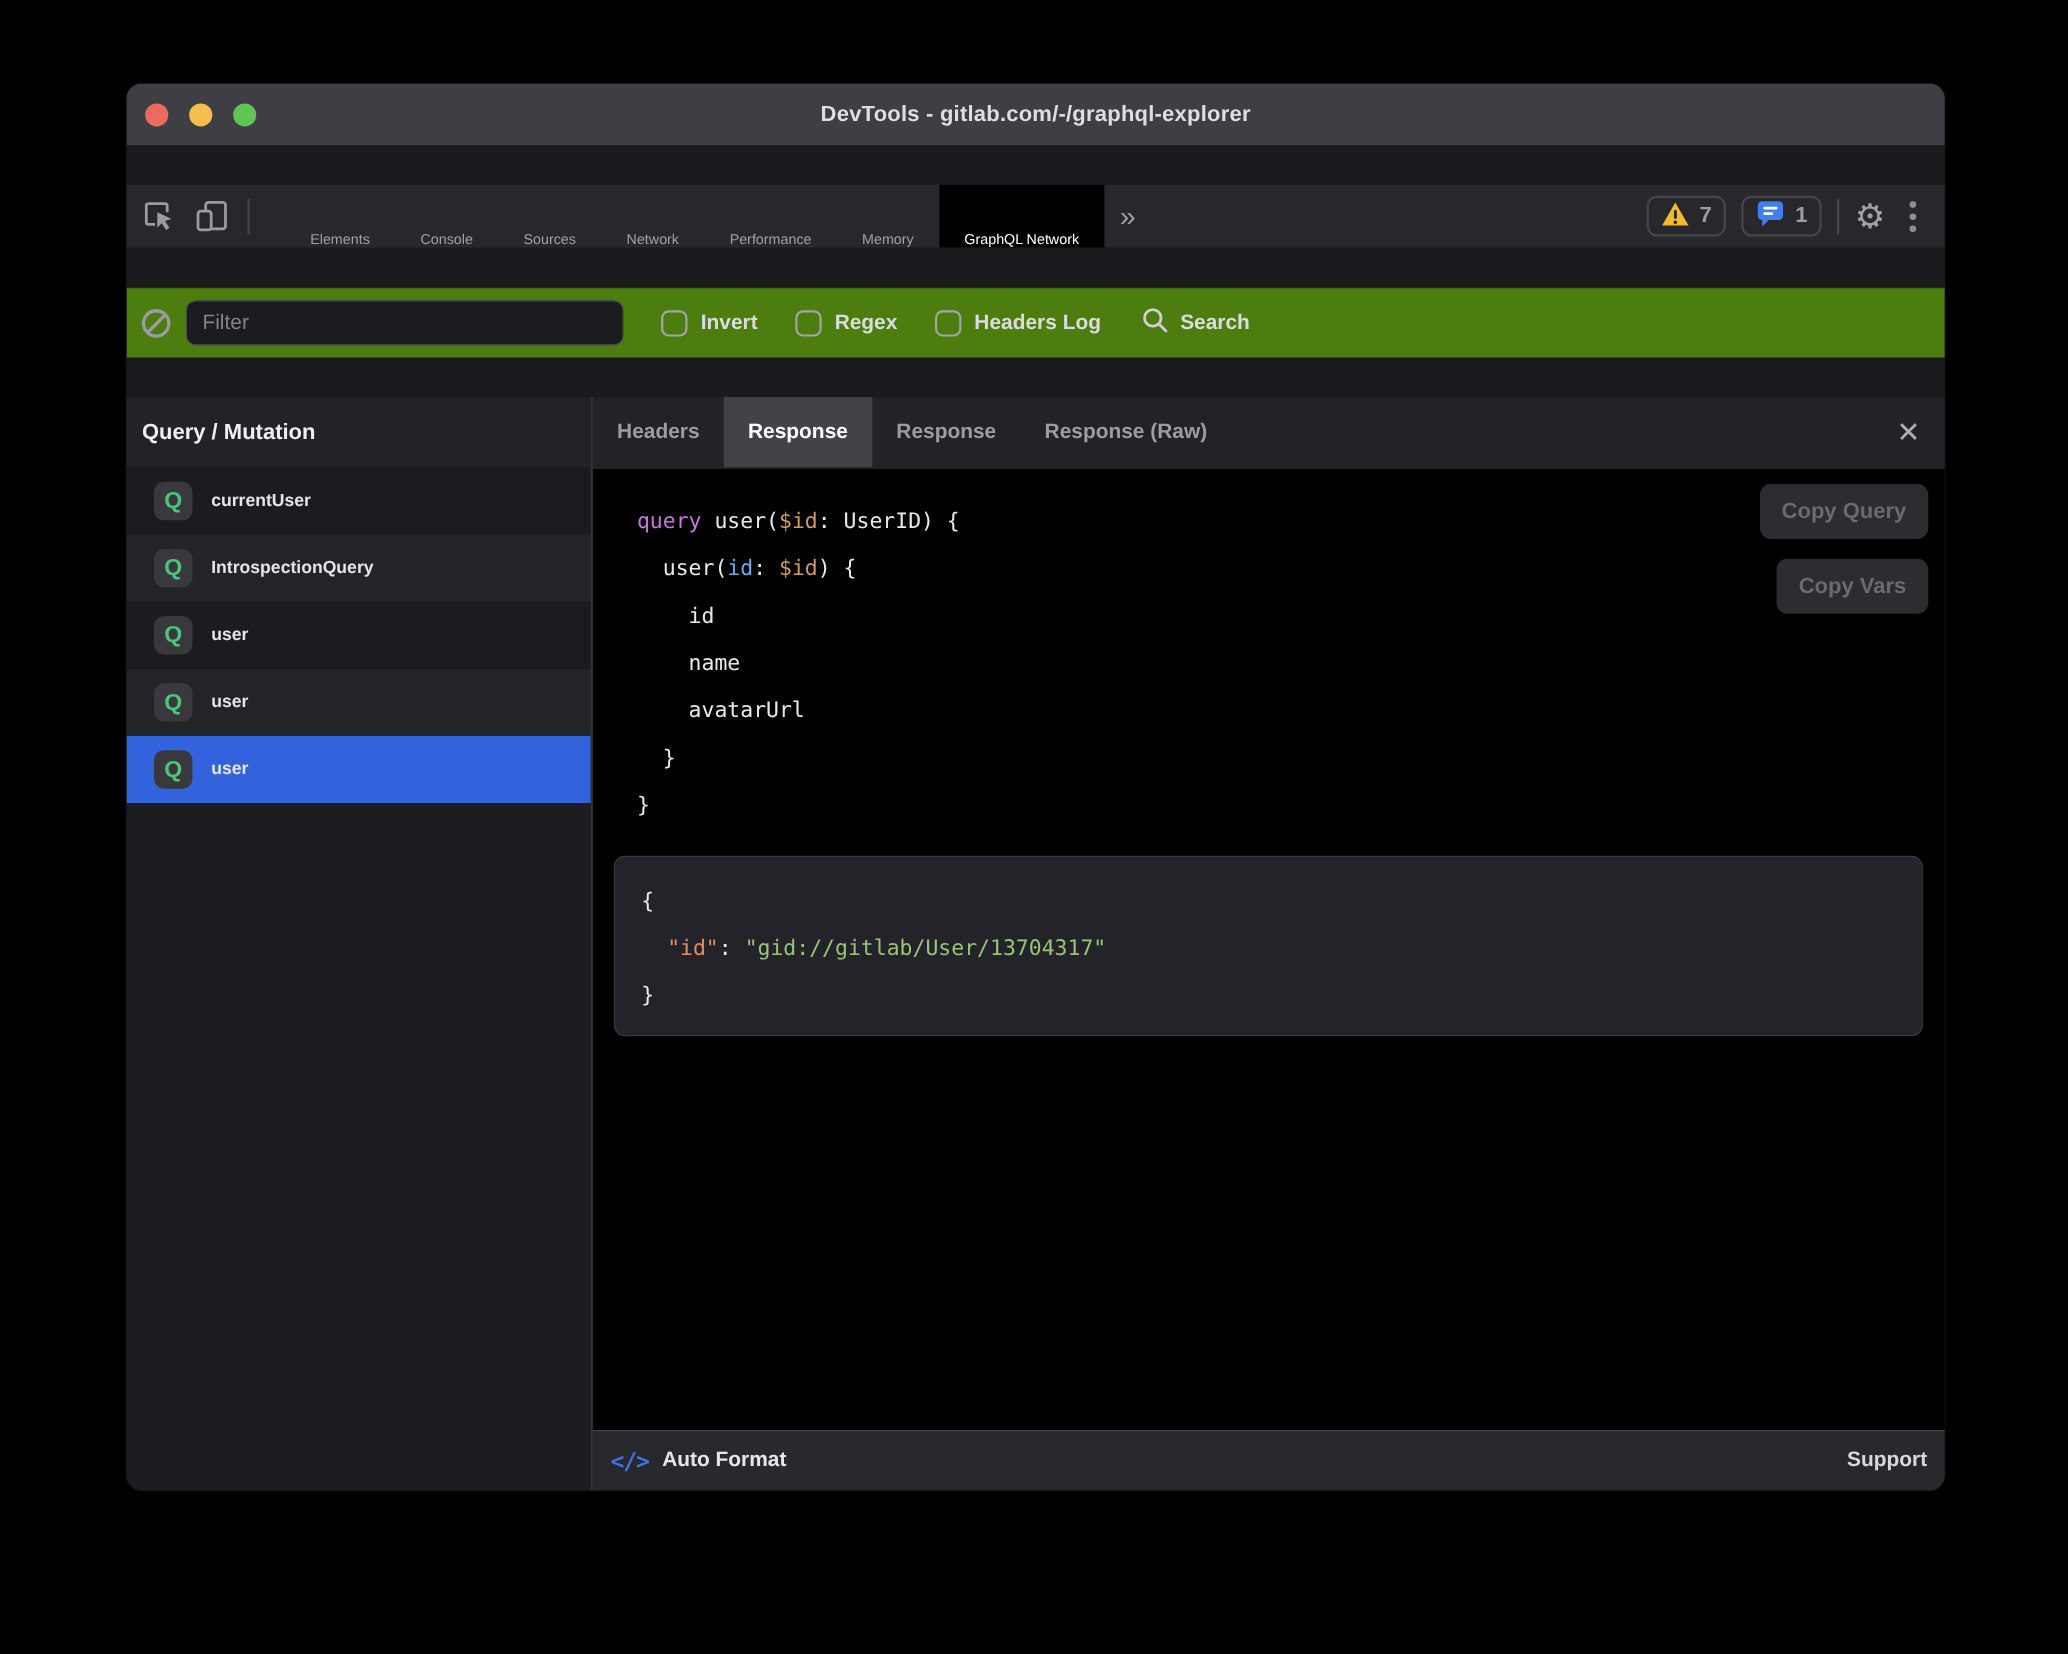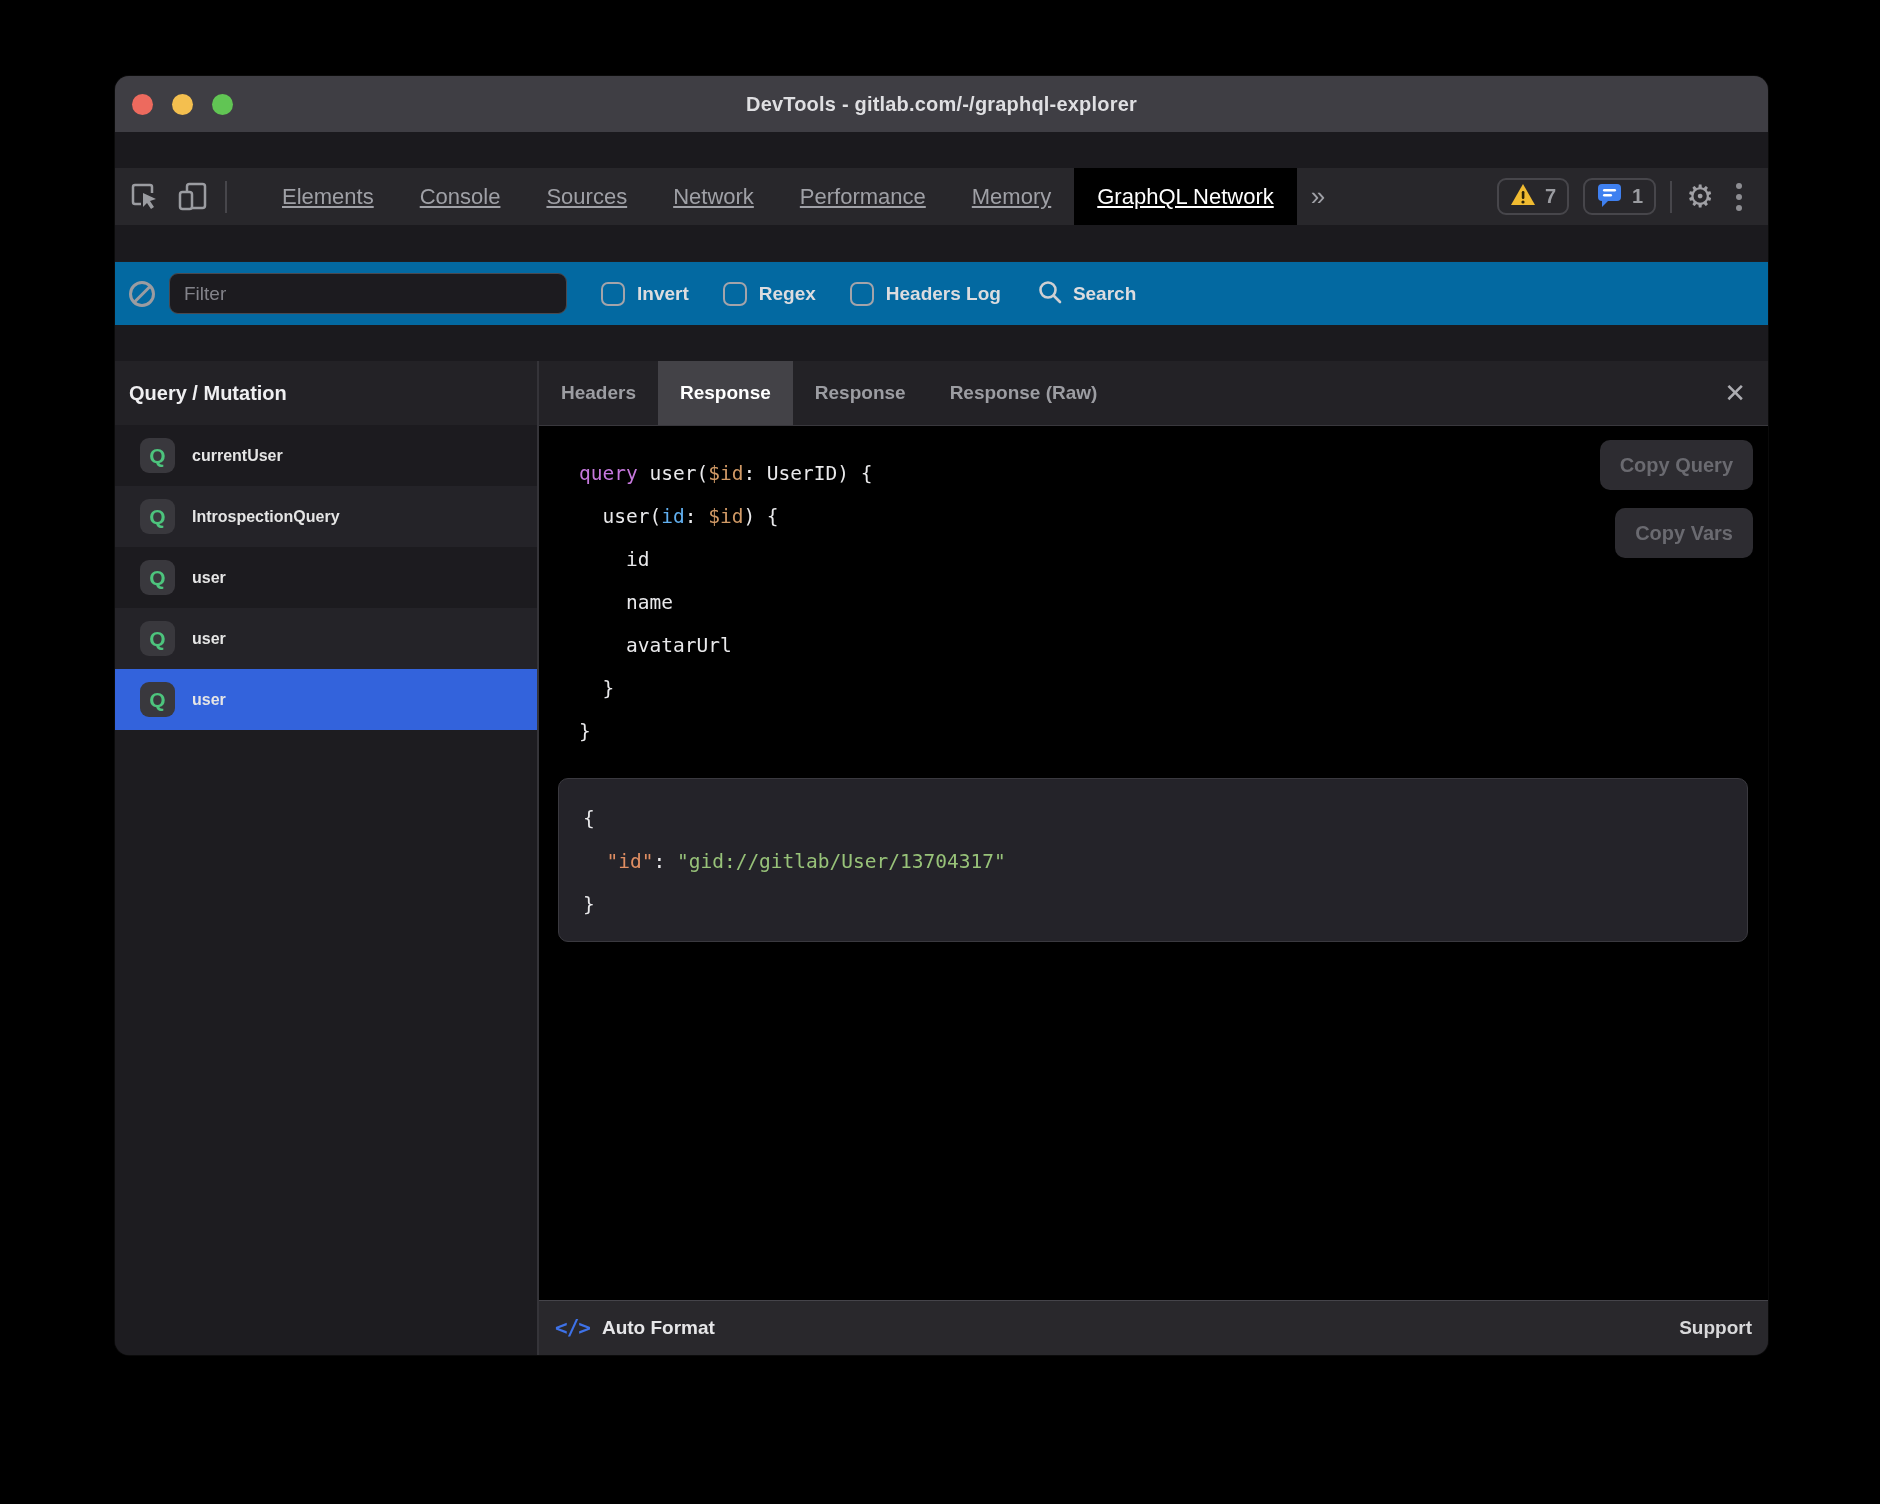--- a/index.html
+++ b/index.html
@@ -17,32 +17,32 @@
   .traffic { position:absolute; left:17px; top:0; height:100%; display:flex; align-items:center; gap:19px; }
   .light { width:21px; height:21px; border-radius:50%; }
   .light.red { background:#ED6A5E; } .light.yellow { background:#F4BF4F; } .light.green { background:#61C554; }
   .win-title { color:#DFDFE2; font-size:20px; font-weight:700; letter-spacing:.2px; }
   
   .toolbar { height:57px; flex:0 0 57px; background:#28272B; display:flex; align-items:stretch; }
   .tool-icons { display:flex; align-items:center; gap:16px; padding:0 14px 0 14px; }
   .tool-icons svg { display:block; }
   .vsep { width:2px; height:32px; background:#47464B; }
   .tabs { display:flex; align-items:stretch; margin-left:18px; }
-  .tab { display:flex; align-items:center; padding:0 23px; color:#9FA0A6; font-size:22px; cursor:default;text-decoration:underline; }
+  .tab { display:flex; align-items:flex-end; padding:0 23px; color:#9FA0A6; font-size:13px; cursor:default; }
   .tab.active { background:#000; color:#FFF; }
   .more-tabs { display:flex; align-items:center; padding:0 14px; color:#9FA0A6; font-size:26px; }
   .toolbar-right { margin-left:auto; display:flex; align-items:center; gap:14px; padding-right:18px; }
   .badge-btn { display:flex; align-items:center; gap:9px; border:2px solid #47464B; border-radius:9px;
     padding:3px 11px; height:37px; }
   .badge-count { color:#9B9CA1; font-size:20px; font-weight:600; }
   .gear { color:#A0A0A5; font-size:31px; line-height:1; }
   .dots { display:flex; flex-direction:column; gap:5px; padding:0 8px; }
   .dots i { width:6px; height:6px; border-radius:50%; background:#8E8E93; display:block; }
   
-  .filterbar { height:64px; flex:0 0 64px; background:#0369a1; border-top:1px solid #1E1D21;
+  .filterbar { height:64px; flex:0 0 64px; background:#4d7c0f; border-top:1px solid #1E1D21;
     display:flex; align-items:center; padding:0 20px 0 14px; }
   .block-icon { width:26px; height:26px; border:3px solid #9B9CA1; border-radius:50%; position:relative; flex:0 0 26px; }
   .block-icon::after { content:""; position:absolute; left:-1px; top:9px; width:22px; height:3px;
     background:#9B9CA1; transform:rotate(-45deg); }
   .filter-input { margin-left:14px; width:398px; height:41px; background:#1C1B1F; border:1.5px solid #4A494F;
     border-radius:9px; color:#E6E6E8; font-size:19px; padding:0 14px; outline:none; font-family:"Liberation Sans", sans-serif; }
   .filter-input::placeholder { color:#83838A; }
   .checks { display:flex; align-items:center; gap:34px; margin-left:34px; }
   .check { display:flex; align-items:center; gap:12px; }
   .box { width:24px; height:24px; border:2.5px solid #A4A4AA; border-radius:7px; background:transparent; }

